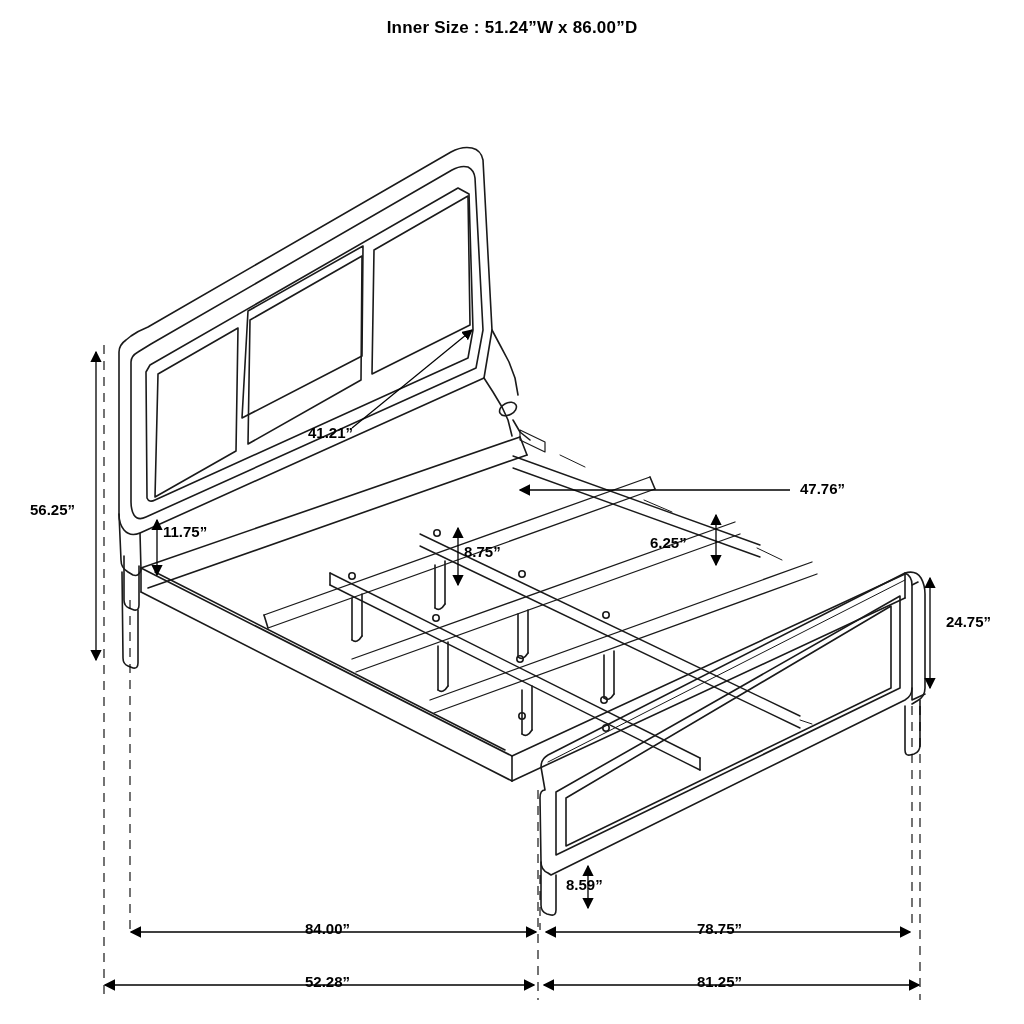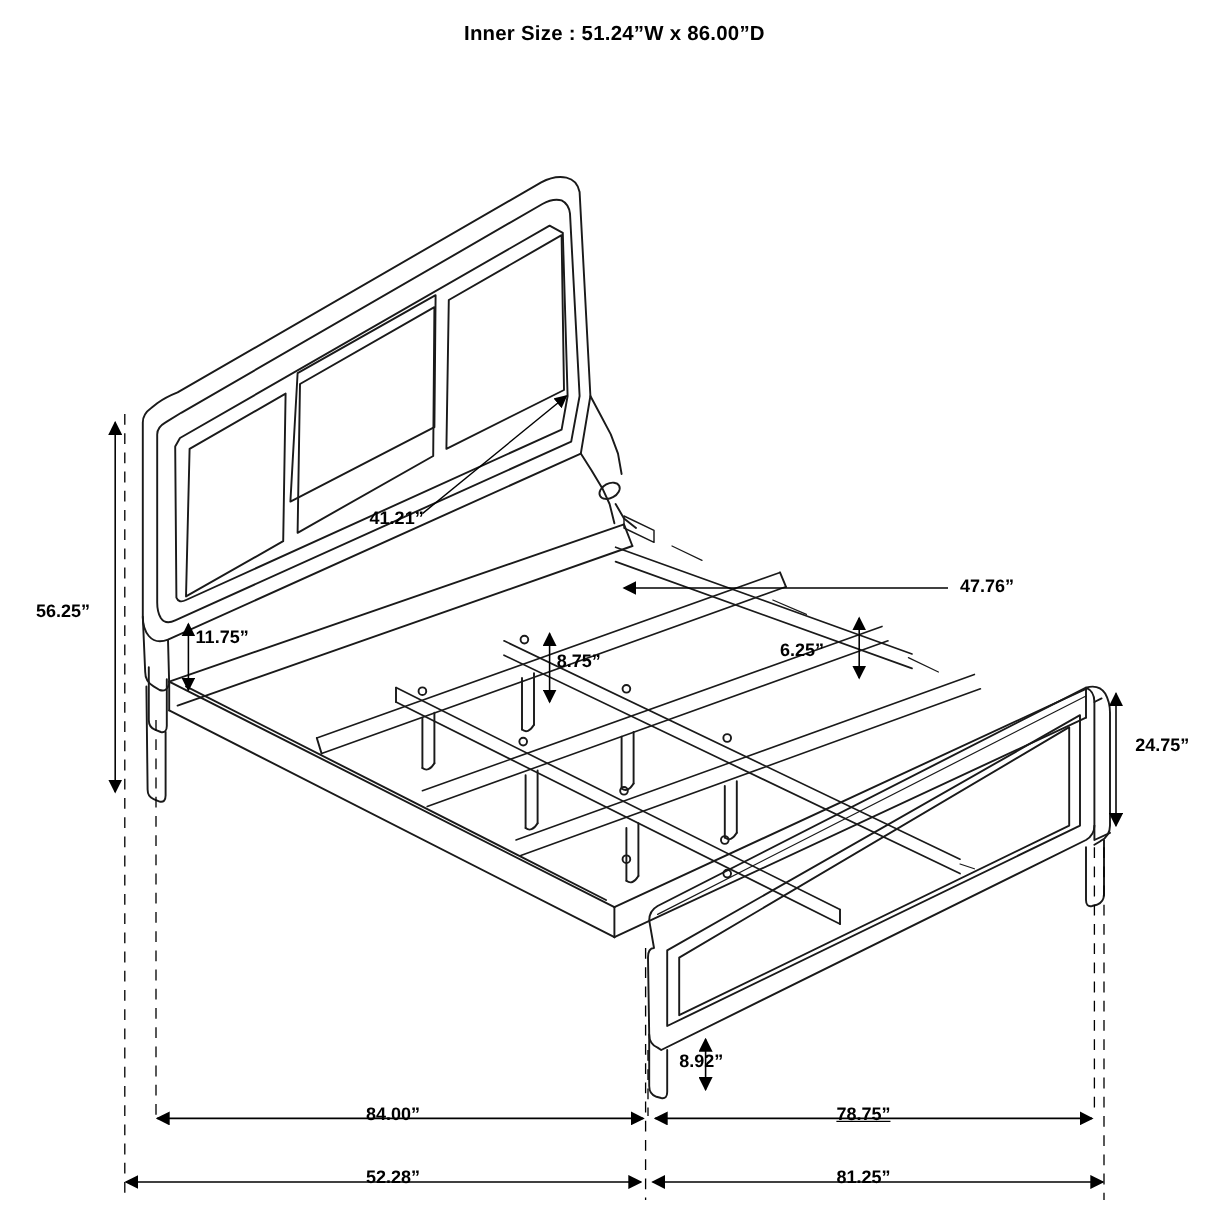--- a/index.html
+++ b/index.html
@@ -212,19 +212,19 @@
     </g>
   </svg>
 
   <div class="dim-label" style="left:30px; top:501px;">56.25”</div>
   <div class="dim-label" style="left:308px; top:424px;">41.21”</div>
   <div class="dim-label" style="left:163px; top:523px;">11.75”</div>
   <div class="dim-label" style="left:464px; top:543px;">8.75”</div>
   <div class="dim-label" style="left:800px; top:480px;">47.76”</div>
   <div class="dim-label" style="left:650px; top:534px;">6.25”</div>
   <div class="dim-label" style="left:933px; top:613px;margin-left:13px;">24.75”</div>
-  <div class="dim-label" style="left:566px; top:876px;">8.92”</div>
+  <div class="dim-label" style="left:566px; top:876px;">8.59”</div>
   <div class="dim-label" style="left:305px; top:920px;">84.00”</div>
-  <div class="dim-label" style="left:697px; top:920px;text-decoration:underline;">78.75”</div>
+  <div class="dim-label" style="left:697px; top:920px;">78.75”</div>
   <div class="dim-label" style="left:305px; top:973px;">52.28”</div>
   <div class="dim-label" style="left:697px; top:973px;">81.25”</div>
 
 </div>
 
 </body></html>

